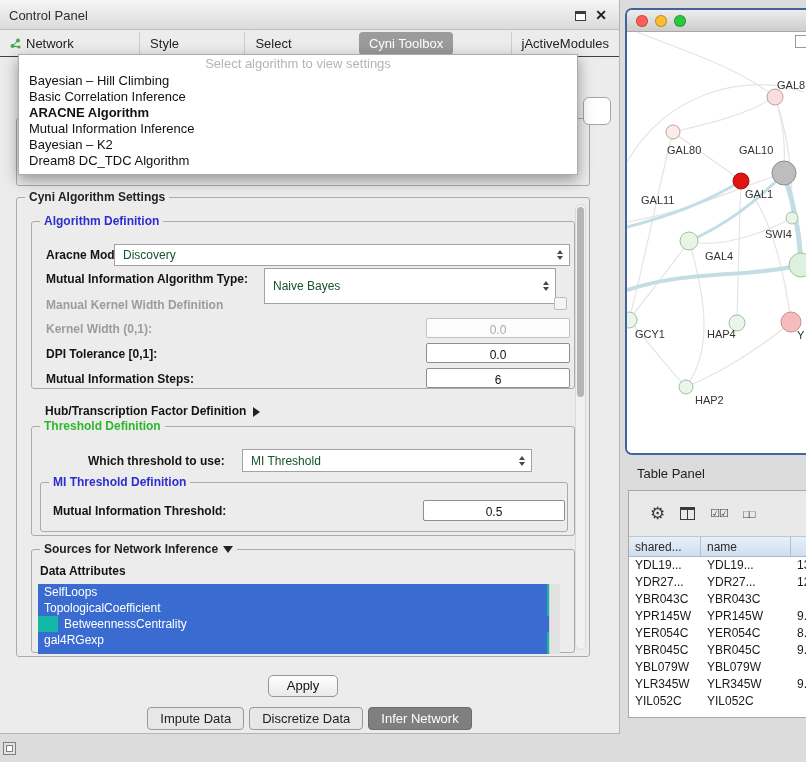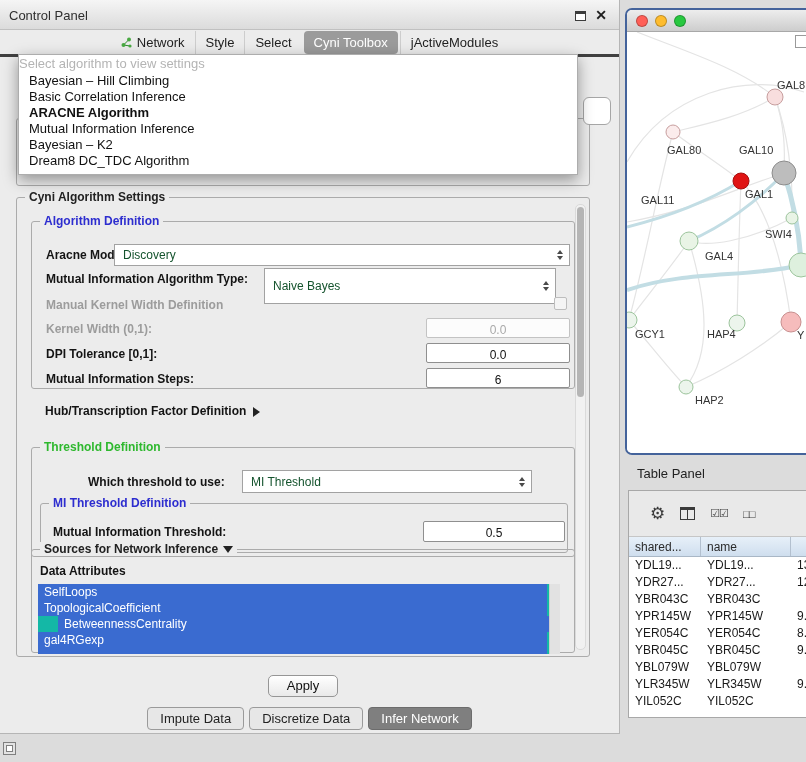--- a/index.html
+++ b/index.html
@@ -5,28 +5,28 @@
 *{margin:0;padding:0;box-sizing:border-box}
 body{font-family:"Liberation Sans",sans-serif}
 #root{position:relative;width:806px;height:762px;overflow:hidden;background:#dcdcdc;font-size:12px;color:#1b1b1b}
 .abs{position:absolute}
 
 #control-panel{position:absolute;left:0;top:0;width:620px;height:734px;background:#ececec;border-right:1px solid #b5b5b5;border-bottom:1px solid #b5b5b5}
 #cp-titlebar{position:absolute;left:0;top:0;width:100%;height:30px;background:linear-gradient(#f5f5f5,#dbdbdb);border-bottom:1px solid #c0c0c0}
 #cp-title{position:absolute;left:9px;top:8px;font-size:13px;color:#2e2e2e}
 #float-ico{position:absolute;right:33px;top:11px;width:11px;height:10px;border:1px solid #3c3c3c;border-top-width:3px;background:#fff}
 #close-ico{position:absolute;right:12px;top:7px;font-size:14px;font-weight:bold;color:#1d1d1d}
-#top-tabs{position:absolute;left:0;top:30px;width:100%;height:27px;display:flex;justify-content:center;align-items:center;border-bottom:3px solid #404040}
+#top-tabs{position:absolute;left:0;top:30px;width:100%;height:27px;display:flex;justify-content:space-between;align-items:center;border-bottom:1px solid #404040}
 .tab{padding:4px 10px;font-size:13px;color:#222;display:flex;align-items:center;gap:5px}
 .tab + .tab{border-left:1px solid #cdcdcd}
 .tab.active{background:#9b9b9b;color:#fff;border-radius:4px;border-left:none;margin:0 2px}
 .net-ico{display:inline-flex}
 
 #algo-popup{position:absolute;left:18px;top:54px;width:560px;background:#fff;border:1px solid #adadad;box-shadow:0 5px 14px rgba(0,0,0,.38);z-index:10;padding-bottom:5px}
-#algo-placeholder{height:18px;line-height:18px;text-align:left;color:#b4b4b4;font-size:13px}
+#algo-placeholder{height:18px;line-height:18px;text-align:center;color:#b4b4b4;font-size:13px}
 .algo-item{height:16px;line-height:16px;padding:0 10px;font-size:13px;color:#111;white-space:nowrap}
 .algo-item.sel{font-weight:bold}
 
 #frag-box{position:absolute;left:16px;top:118px;width:574px;height:68px;border:1px solid #ababab;border-radius:3px}
 #side-btn{position:absolute;left:583px;top:97px;width:28px;height:28px;background:#fff;border:1px solid #a6a6a6;border-radius:6px}
 
 .grp{position:absolute;border:1px solid #ababab;border-radius:3px}
 .grp-title{position:absolute;top:-8px;left:8px;background:#ececec;padding:0 4px;font-size:12px;font-weight:bold;color:#222;white-space:nowrap}
 .grp-title.blue{color:#2d2dcf}
 .grp-title.green{color:#2eb82e}
@@ -169,21 +169,21 @@
         <div class="field" style="left:394px;top:121px;width:144px;height:20px">0.0</div>
 
         <span class="lbl" style="left:14px;top:150px">Mutual Information Steps:</span>
         <div class="field" style="left:394px;top:146px;width:144px;height:20px">6</div>
       </div>
 
       <div class="abs" style="left:28px;top:206px">
         <span class="lbl" style="position:static">Hub/Transcription Factor Definition</span><span class="tri-right"></span>
       </div>
 
-      <div class="grp" style="left:14px;top:249px;width:544px;height:110px">
+      <div class="grp" style="left:14px;top:228px;width:544px;height:110px">
         <span class="grp-title green">Threshold Definition</span>
 
         <span class="lbl" style="left:56px;top:27px">Which threshold to use:</span>
         <div class="combo" style="left:210px;top:22px;width:290px;height:23px">
           <span>MI Threshold</span>
           <span class="arrows">
               <i class="up"></i>
               <i class="dn"></i>
             </span>
         </div>

